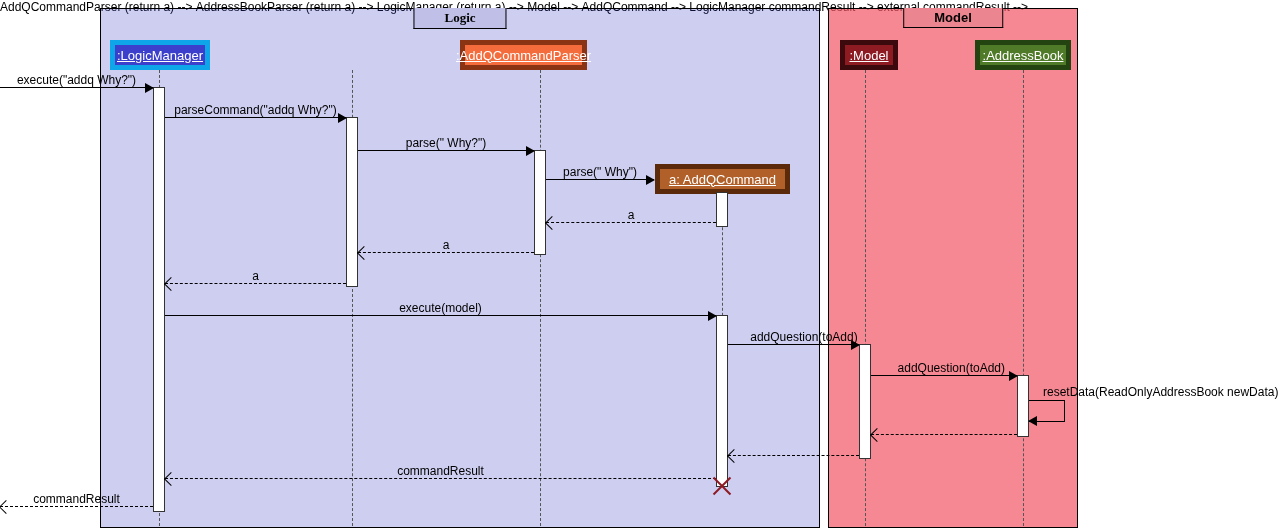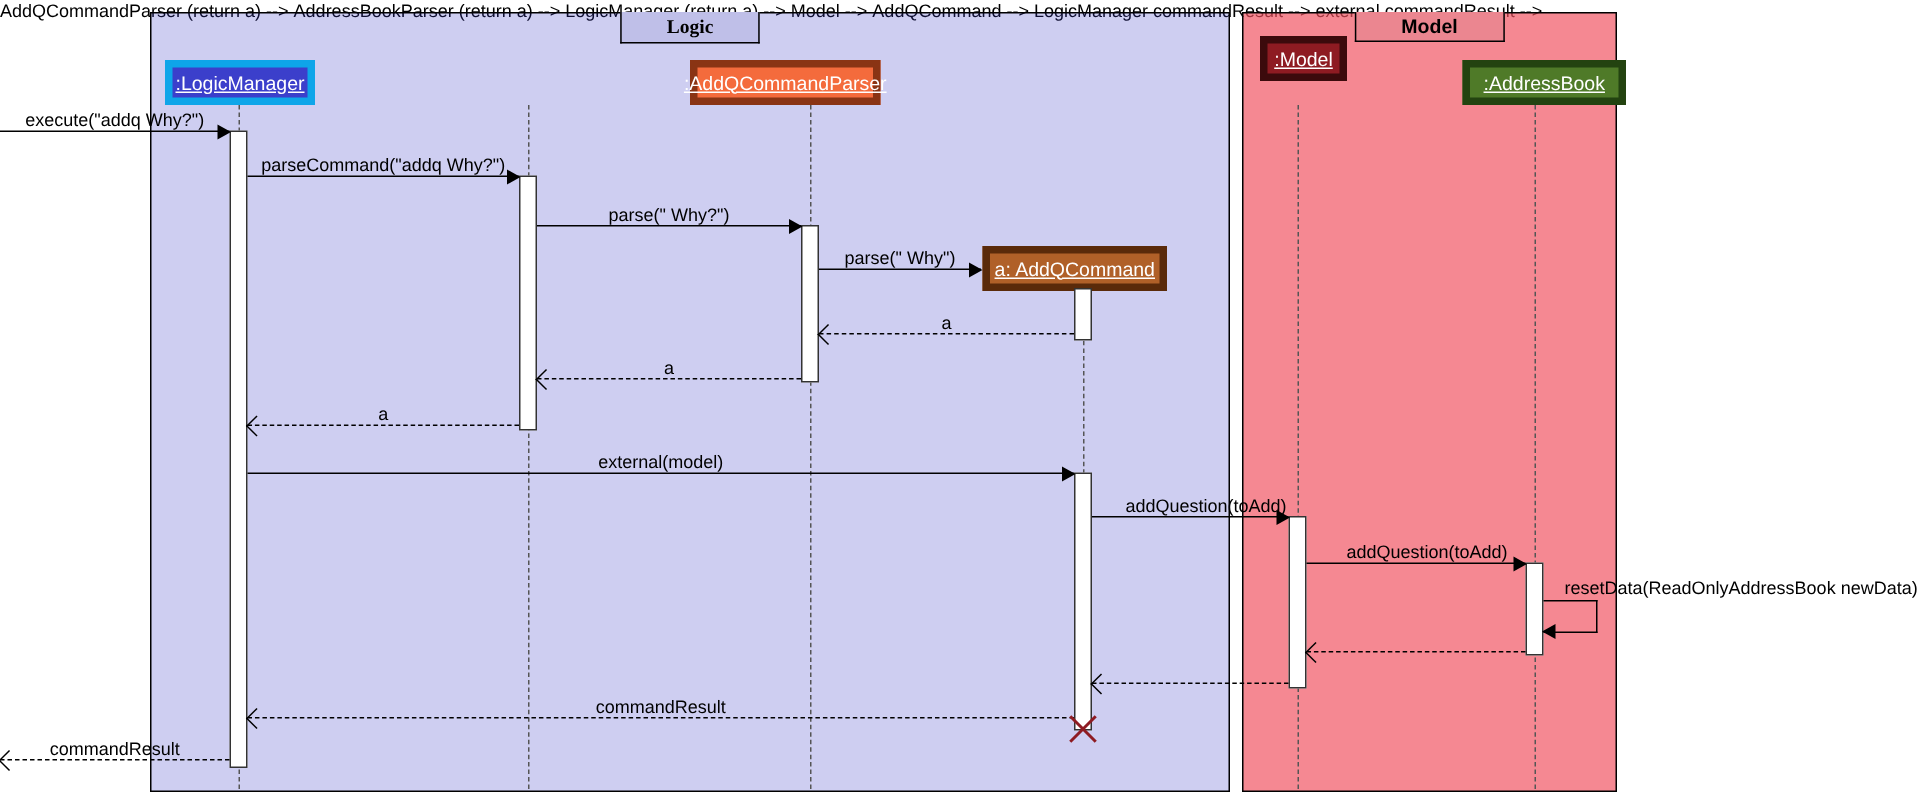--- a/index.html
+++ b/index.html
@@ -177,27 +177,27 @@
   <div class="lifeline" style="left:865px; top:70px; height:456px;"></div>
   <div class="lifeline" style="left:1023px; top:70px; height:456px;"></div>
 
   
   <div class="participant blue" style="left:110px; top:40px; width:100px;">
       <span>:LogicManager</span>
     </div>
   <div class="participant orange" style="left:460px; top:40px; width:127px;">
       <span>:AddQCommandParser</span>
     </div>
-  <div class="participant brown" style="left:655px; top:164px; width:123px;">
+  <div class="participant brown" style="left:655px; top:164px; width:135px;">
       <span>a: AddQCommand</span>
     </div>
-  <div class="participant darkred" style="left:840px; top:24px; width:52px;">
+  <div class="participant darkred" style="left:840px; top:40px; width:52px;">
       <span>:Model</span>
     </div>
-  <div class="participant green" style="left:975px; top:40px; width:109px;">
+  <div class="participant green" style="left:975px; top:40px; width:96px;">
       <span>:AddressBook</span>
     </div>
 
   
   <div class="activation" style="left:153px; top:87px;  height:425px;"></div>
   <div class="activation" style="left:346px; top:117px; height:170px;"></div>
   <div class="activation" style="left:534px; top:150px; height:105px;"></div>
   <div class="activation" style="left:716px; top:192px; height:35px;"></div>
   <div class="activation" style="left:716px; top:315px; height:172px;"></div>
   <div class="activation" style="left:859px; top:344px; height:115px;"></div>
@@ -240,21 +240,21 @@
   </div>
 
    LogicManager (return a) --&gt;
   <div class="msg dashed" style="left:165px; top:283px; width:181px;">
     <span class="label">a</span>
     <span class="arrow-l open"></span>
   </div>
 
   
   <div class="msg" style="left:165px; top:315px; width:551px;">
-    <span class="label">external(model)</span>
+    <span class="label">execute(model)</span>
     <span class="arrow-r"></span>
   </div>
 
   
   <div class="msg" style="left:728px; top:344px; width:131px;">
     <span class="label" style="left:58%;">addQuestion(toAdd)</span>
     <span class="arrow-r"></span>
   </div>
 
   

